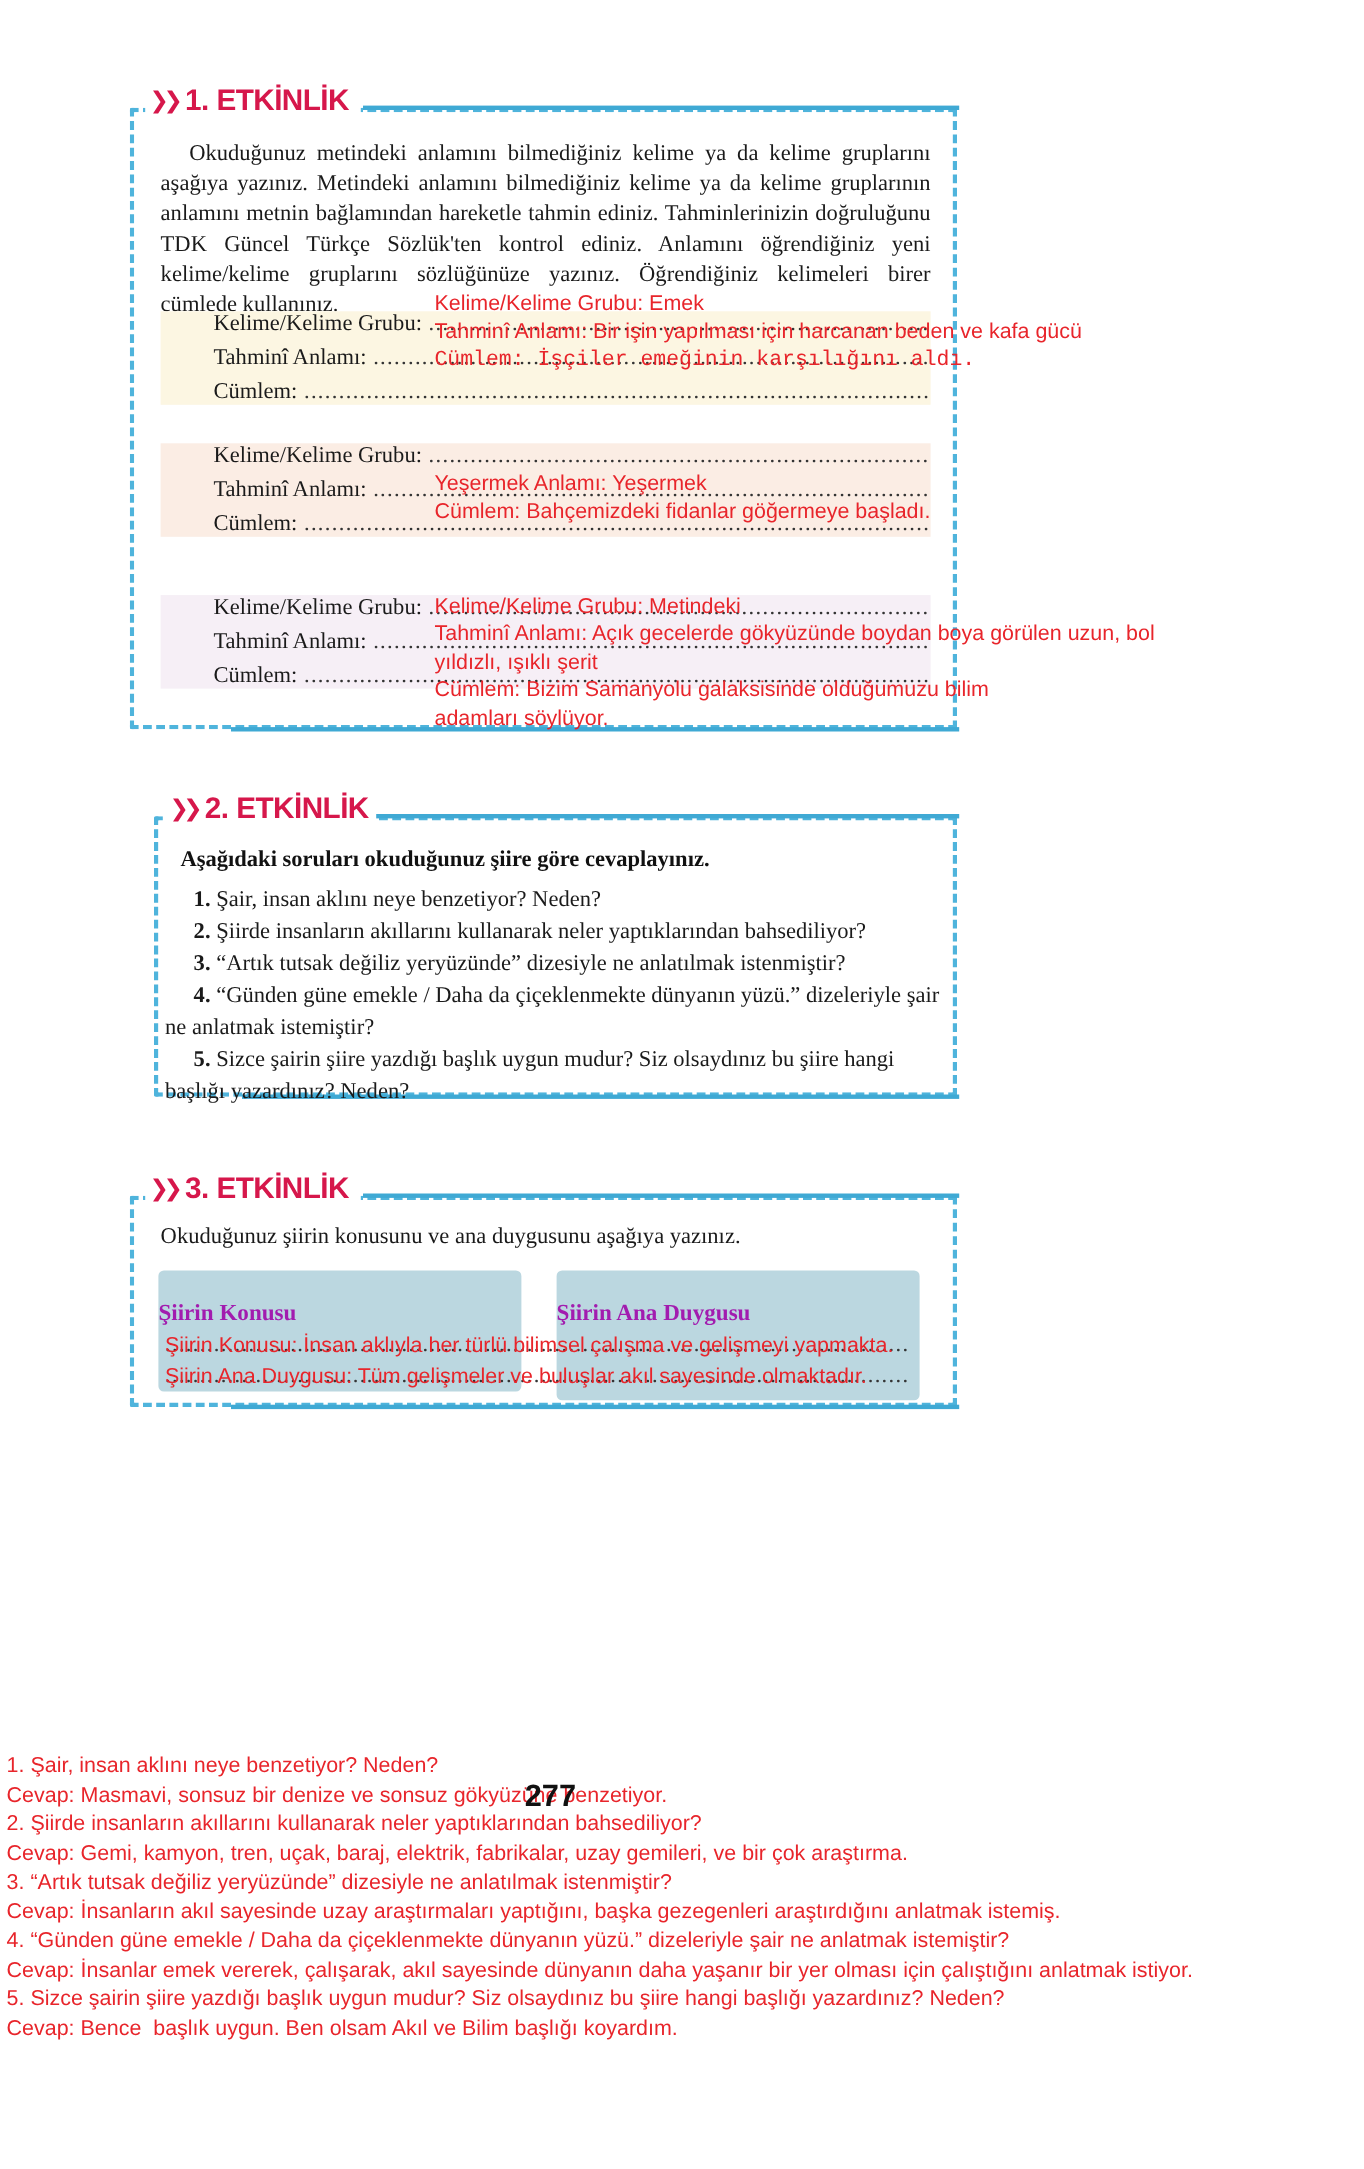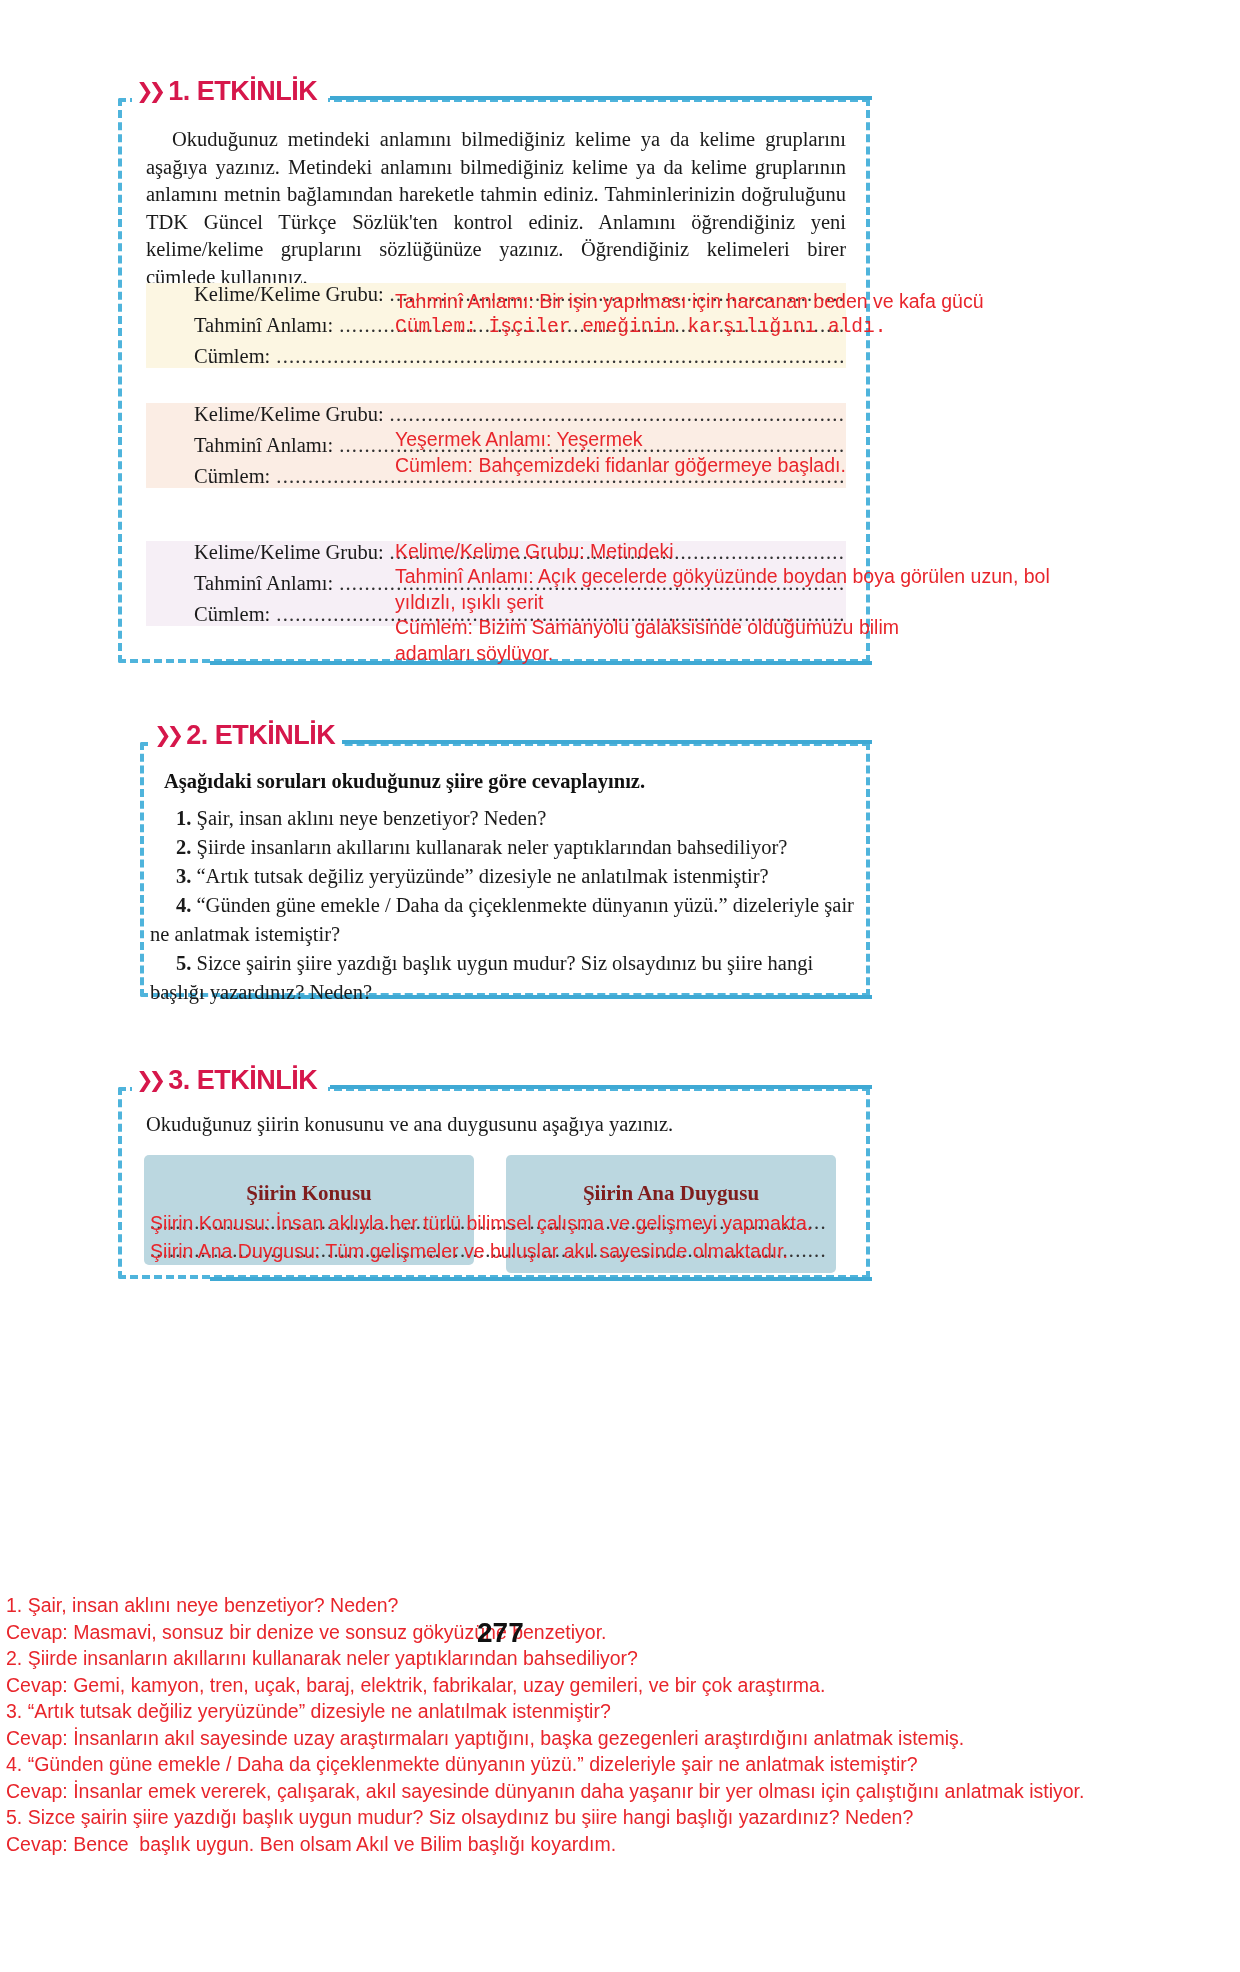--- a/index.html
+++ b/index.html
@@ -87,21 +87,21 @@
     white-space:pre-wrap;
     z-index:6;
   }
 
   
   .tcell{
     position:absolute;background:#BBD7E0;border-radius:5px;
   }
   .tcell .th{
     position:absolute;left:0;right:0;top:26px;
-    text-align:center;font-size:21px;font-weight:bold;color:#7f1d1d;
+    font-size:21px;font-weight:bold;color:#a21caf;
   }
   .tdots{
     position:absolute;font-size:20.5px;letter-spacing:1.2px;color:#333;
     overflow:hidden;white-space:nowrap;
   }
 
   
   .pageno{
     position:absolute;font-family:"Liberation Sans",sans-serif;
     font-weight:bold;font-size:28px;color:#111;z-index:8;
@@ -142,20 +142,21 @@
       </div>
       <div class="row" style="padding-left:48px;">
         <span class="lbl">Tahminî Anlamı:</span>
         <span class="dots">...........................................................................................................................</span>
       </div>
       <div class="row" style="padding-left:48px;">
         <span class="lbl">Cümlem:</span>
         <span class="dots">...........................................................................................................................</span>
       </div>
     </div>
+    <div class="ink" style="left:277px;top:166px;width:560px;">Kelime/Kelime Grubu: Emek</div>
     <div class="ink" style="left:277px;top:191px;width:700px;">Tahminî Anlamı: Bir işin yapılması için harcanan beden ve kafa gücü</div>
     <div class="ink" style="left:277px;top:217px;width:560px;font-family:Liberation Mono, monospace;">Cümlem: İşçiler emeğinin karşılığını aldı.</div>
 
     <div class="abox" style="left:28px;top:305px;width:700px;height:85px;background:#FBEDE4;">
       <div class="row" style="padding-left:48px;">
         <span class="lbl">Kelime/Kelime Grubu:</span>
         <span class="dots">...........................................................................................................................</span>
       </div>
       <div class="row" style="padding-left:48px;">
         <span class="lbl">Tahminî Anlamı:</span>

